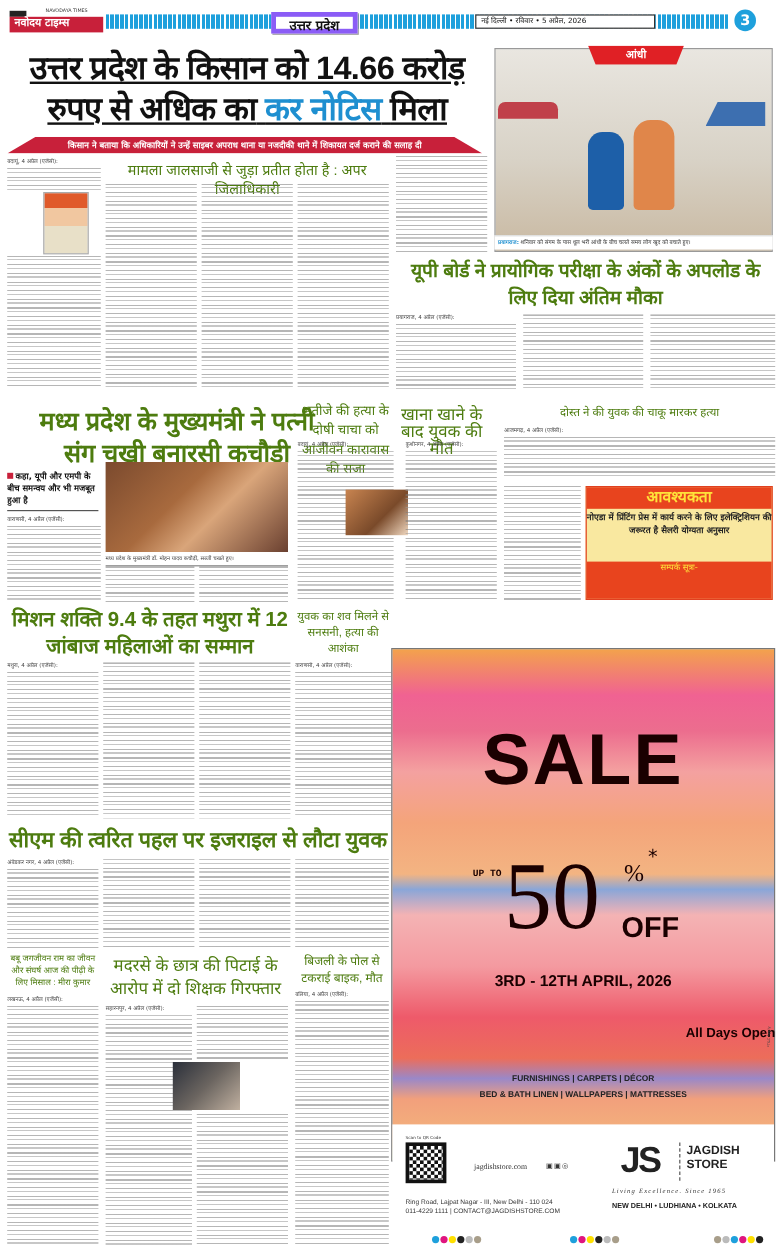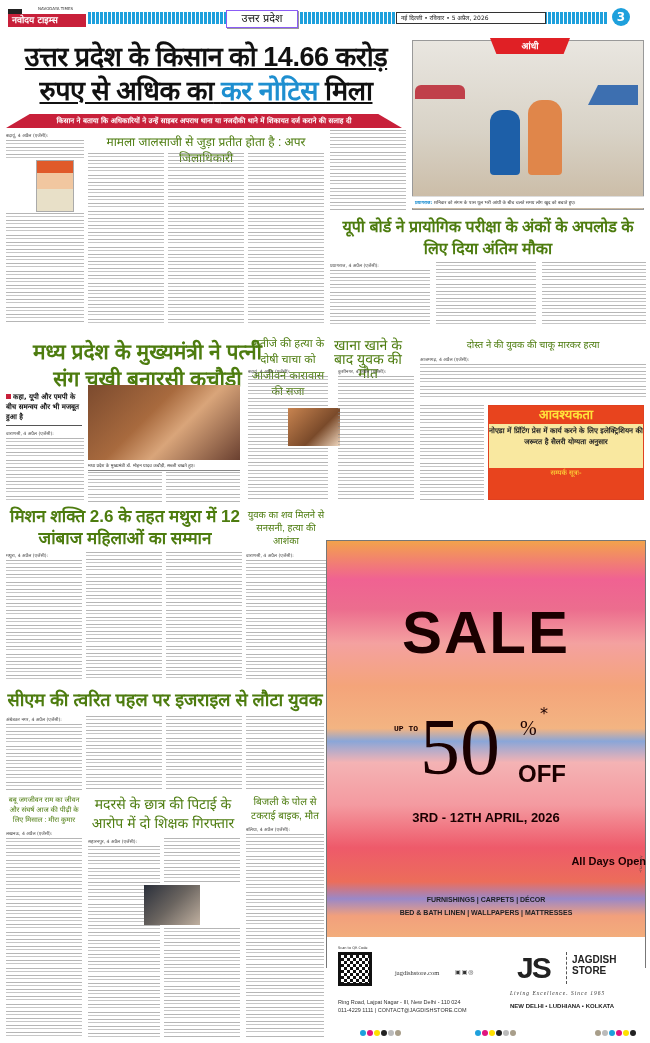--- a/index.html
+++ b/index.html
@@ -8,22 +8,22 @@
   .abs { position: absolute; }
 
   
   .masthead { left: 0; top: 0; width: 650px; height: 32px; }
   .mast-stripes { left: 88px; top: 12px; width: 520px; height: 12px;
     background: repeating-linear-gradient(90deg, #1ea0dc 0 3px, #fff 3px 4px); }
   .logo-box { left: 8px; top: 14px; width: 78px; height: 13px; background: #c8203a; color: #fff;
     font-size: 9px; font-weight: bold; line-height: 13px; padding-left: 4px; }
   .logo-tag { left: 38px; top: 6px; font-size: 4px; color: #333; }
   .logo-corner { left: 8px; top: 9px; width: 14px; height: 5px; background: #222; }
-  .section-tag { left: 226px; top: 10px; width: 72px; height: 18px; background: #fff; border: 1px solid #8b5cf6;
-    font-size: 11px; font-weight: normal; text-align: center; line-height: 16px; box-shadow: 1px 1px 0 #999; }
+  .section-tag { left: 226px; top: 10px; width: 72px; height: 18px; background: #fff; border: 4px solid #8b5cf6;
+    font-size: 11px; font-weight: bold; text-align: center; line-height: 16px; box-shadow: 1px 1px 0 #999; }
   .dateline { left: 396px; top: 12px; width: 150px; height: 12px; background: #fff; border: 1px solid #333;
     font-size: 6px; line-height: 10px; padding-left: 4px; }
   .page-num { left: 612px; top: 8px; width: 18px; height: 18px; border-radius: 50%; background: #1ea0dc;
     color: #fff; font-size: 12px; font-weight: bold; text-align: center; line-height: 18px; }
 
   
   .main-head { left: 6px; top: 40px; width: 400px; font-family: "Liberation Sans", sans-serif; font-weight: 900;
     font-size: 27px; line-height: 34px; text-align: center; color: #111; letter-spacing: -0.5px; text-decoration: underline; }
   .main-head .hl { color: #1e8fd0; }
   .kicker { left: 6px; top: 114px; width: 396px; height: 14px; background: #c8203a; color: #fff;
@@ -180,21 +180,21 @@
 <div class="abs lines" style="left:420px;top:364px;width:226px;height:36px;"></div>
 <div class="abs lines" style="left:420px;top:405px;width:64px;height:95px;"></div>
 
 <div class="abs ad1"></div>
 <div class="abs ad1-top">आवश्यकता</div>
 <div class="abs ad1-body">नोएडा में प्रिंटिंग प्रेस में कार्य करने के लिए इलेक्ट्रिशियन की जरूरत है सैलरी योग्यता अनुसार</div>
 <div class="abs ad1-bot">
   <span class="lbl">सम्पर्क सूत्रः-</span>
 </div>
 
-<div class="abs subhead ms-head">मिशन शक्ति 2.6 के तहत मथुरा में 12 जांबाज महिलाओं का सम्मान</div>
+<div class="abs subhead ms-head">मिशन शक्ति 9.4 के तहत मथुरा में 12 जांबाज महिलाओं का सम्मान</div>
 <div class="abs col-text" style="left:6px;top:552px;width:76px;height:8px;">मथुरा, 4 अप्रैल (एजेंसी):</div>
 <div class="abs lines" style="left:6px;top:560px;width:76px;height:122px;"></div>
 <div class="abs lines" style="left:86px;top:552px;width:76px;height:130px;"></div>
 <div class="abs lines" style="left:166px;top:552px;width:76px;height:130px;"></div>
 
 <div class="abs subhead yk-head">युवक का शव मिलने से सनसनी, हत्या की आशंका</div>
 <div class="abs col-text" style="left:246px;top:552px;width:80px;height:8px;">वाराणसी, 4 अप्रैल (एजेंसी):</div>
 <div class="abs lines" style="left:246px;top:560px;width:80px;height:122px;"></div>
 
 <div class="abs subhead cm-head">सीएम की त्वरित पहल पर इजराइल से लौटा युवक</div>

